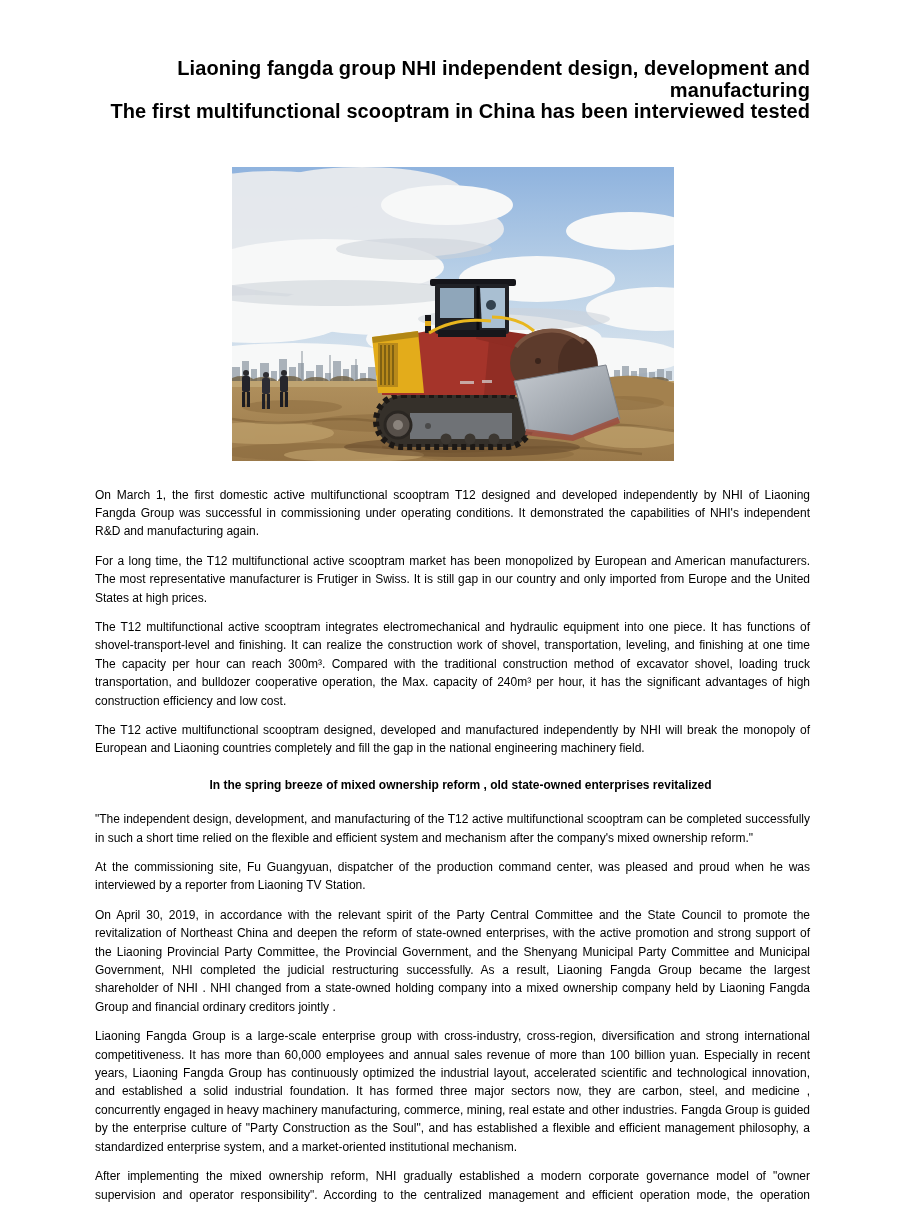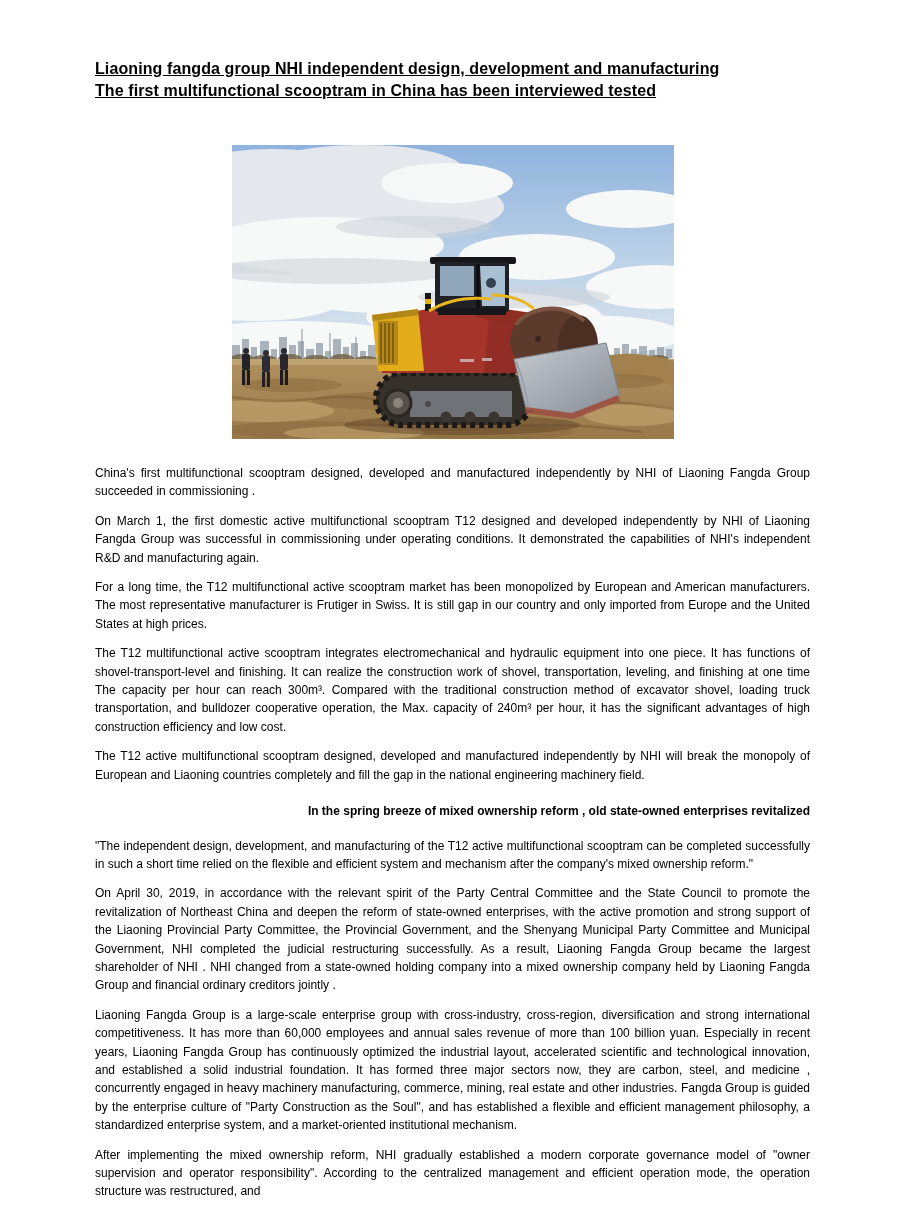--- a/index.html
+++ b/index.html
@@ -9,46 +9,45 @@
     font-family: "Liberation Sans", "DejaVu Sans", sans-serif;
     color: #000;
   }
   .page {
     box-sizing: border-box;
     width: 900px; height: 1208px;
     padding: 0 90px 0 95px;
   }
   .title {
     margin: 58px 0 0 0;
-    text-align: left;
-    font-size: 16px;
+    text-align: right;
+    font-size: 20px;
     line-height: 21.5px;
     font-weight: bold;
     letter-spacing: 0.1px;
-    text-decoration: underline;
   }
   .title .tline { display: block; }
   .photo {
     margin: 44px auto 25px auto;
     width: 442px; height: 294px;
     display: block;
   }
   .photo svg { display: block; }
   .para {
     font-size: 12px;
     line-height: 18.4px;
     text-align: justify;
     margin: 0 0 11px 0;
   }
   .subheading {
     font-size: 12px;
     line-height: 18.4px;
     font-weight: bold;
     margin: 18px 0 16px 16px;
-    text-align: right;
+    text-align: center;
   }
 </style>
 </head>
 <body>
 
 <div class="page">
 
   <h1 class="title">
     <span class="tline">Liaoning fangda group NHI independent design, development and manufacturing</span>
     <span class="tline">The first multifunctional scooptram in China has been interviewed tested</span>
@@ -256,26 +255,26 @@
 
         <g>
           <polygon points="282,214 374,198 388,252 340,270 294,264" fill="url(#blade)" stroke="#7c828a" stroke-width="1"></polygon>
           <path d="M284,216 q10,26 12,46" fill="none" stroke="#9aa0a8" stroke-width="2"></path>
           <path d="M294,262 L340,268 L386,250 L388,256 L341,274 L293,268 Z" fill="#9c5040" opacity="0.9"></path>
         </g>
       </g>
     </svg>
   </figure>
 
-  <p class="para">China's first multifunctional scooptram designed, developed and manufactured independently by NHI of Liaoning Fangda Group succeeded in commissioning .</p>
   <p class="para">On March 1, the first domestic active multifunctional scooptram T12 designed and developed independently by NHI of Liaoning Fangda Group was successful in commissioning under operating conditions. It demonstrated the capabilities of NHI's independent R&amp;D and manufacturing again.</p>
   <p class="para">For a long time, the T12 multifunctional active scooptram market has been monopolized by European and American manufacturers. The most representative manufacturer is Frutiger in Swiss. It is still gap in our country and only imported from Europe and the United States at high prices.</p>
   <p class="para">The T12 multifunctional active scooptram integrates electromechanical and hydraulic equipment into one piece. It has functions of shovel-transport-level and finishing. It can realize the construction work of shovel, transportation, leveling, and finishing at one time The capacity per hour can reach 300m³. Compared with the traditional construction method of excavator shovel, loading truck transportation, and bulldozer cooperative operation,   the Max. capacity of 240m³ per hour, it has the significant advantages of high construction efficiency and low cost.</p>
   <p class="para">The T12 active multifunctional scooptram designed, developed and manufactured independently by NHI will break the monopoly of European and Liaoning countries completely and fill the gap in the national engineering machinery field.</p>
 
   <h2 class="subheading">In the spring breeze of mixed ownership reform   , old state-owned enterprises revitalized</h2>
 
   <p class="para">"The independent design, development, and manufacturing of the T12 active multifunctional scooptram can be completed successfully in such a short time relied on the flexible and efficient system and mechanism after the company's mixed ownership reform."</p>
+  <p class="para">At the commissioning site, Fu Guangyuan, dispatcher of the production command center, was pleased and proud when he was interviewed by a reporter from Liaoning TV   Station.</p>
   <p class="para">On April 30, 2019, in accordance with the relevant spirit of the Party Central Committee and the State Council to promote the revitalization of Northeast China and deepen the reform of state-owned enterprises, with the active promotion and strong support of the Liaoning Provincial Party Committee, the Provincial Government, and the Shenyang Municipal Party Committee and Municipal Government, NHI completed the judicial restructuring successfully. As a result, Liaoning Fangda Group became the largest shareholder of NHI . NHI changed from a state-owned holding company into a mixed ownership company held by Liaoning Fangda Group and financial ordinary creditors jointly .</p>
   <p class="para">Liaoning Fangda Group is a large-scale enterprise group with cross-industry, cross-region, diversification and strong international competitiveness. It has more than 60,000 employees and annual sales revenue of more than 100 billion yuan. Especially in recent years, Liaoning Fangda Group has continuously optimized the industrial layout, accelerated scientific and technological innovation, and established a solid industrial foundation. It has formed three major sectors now, they are carbon, steel, and medicine , concurrently engaged in heavy machinery manufacturing, commerce, mining, real estate and other industries. Fangda Group is guided by the enterprise culture of "Party Construction as the Soul", and has established a flexible and efficient management philosophy, a standardized enterprise system, and a market-oriented institutional mechanism.</p>
   <p class="para">After implementing the mixed ownership reform, NHI gradually established a modern corporate governance model of "owner supervision and operator responsibility". According to the centralized management and efficient operation mode, the operation structure was restructured, and</p>
 
 </div>
 
 </body></html>

